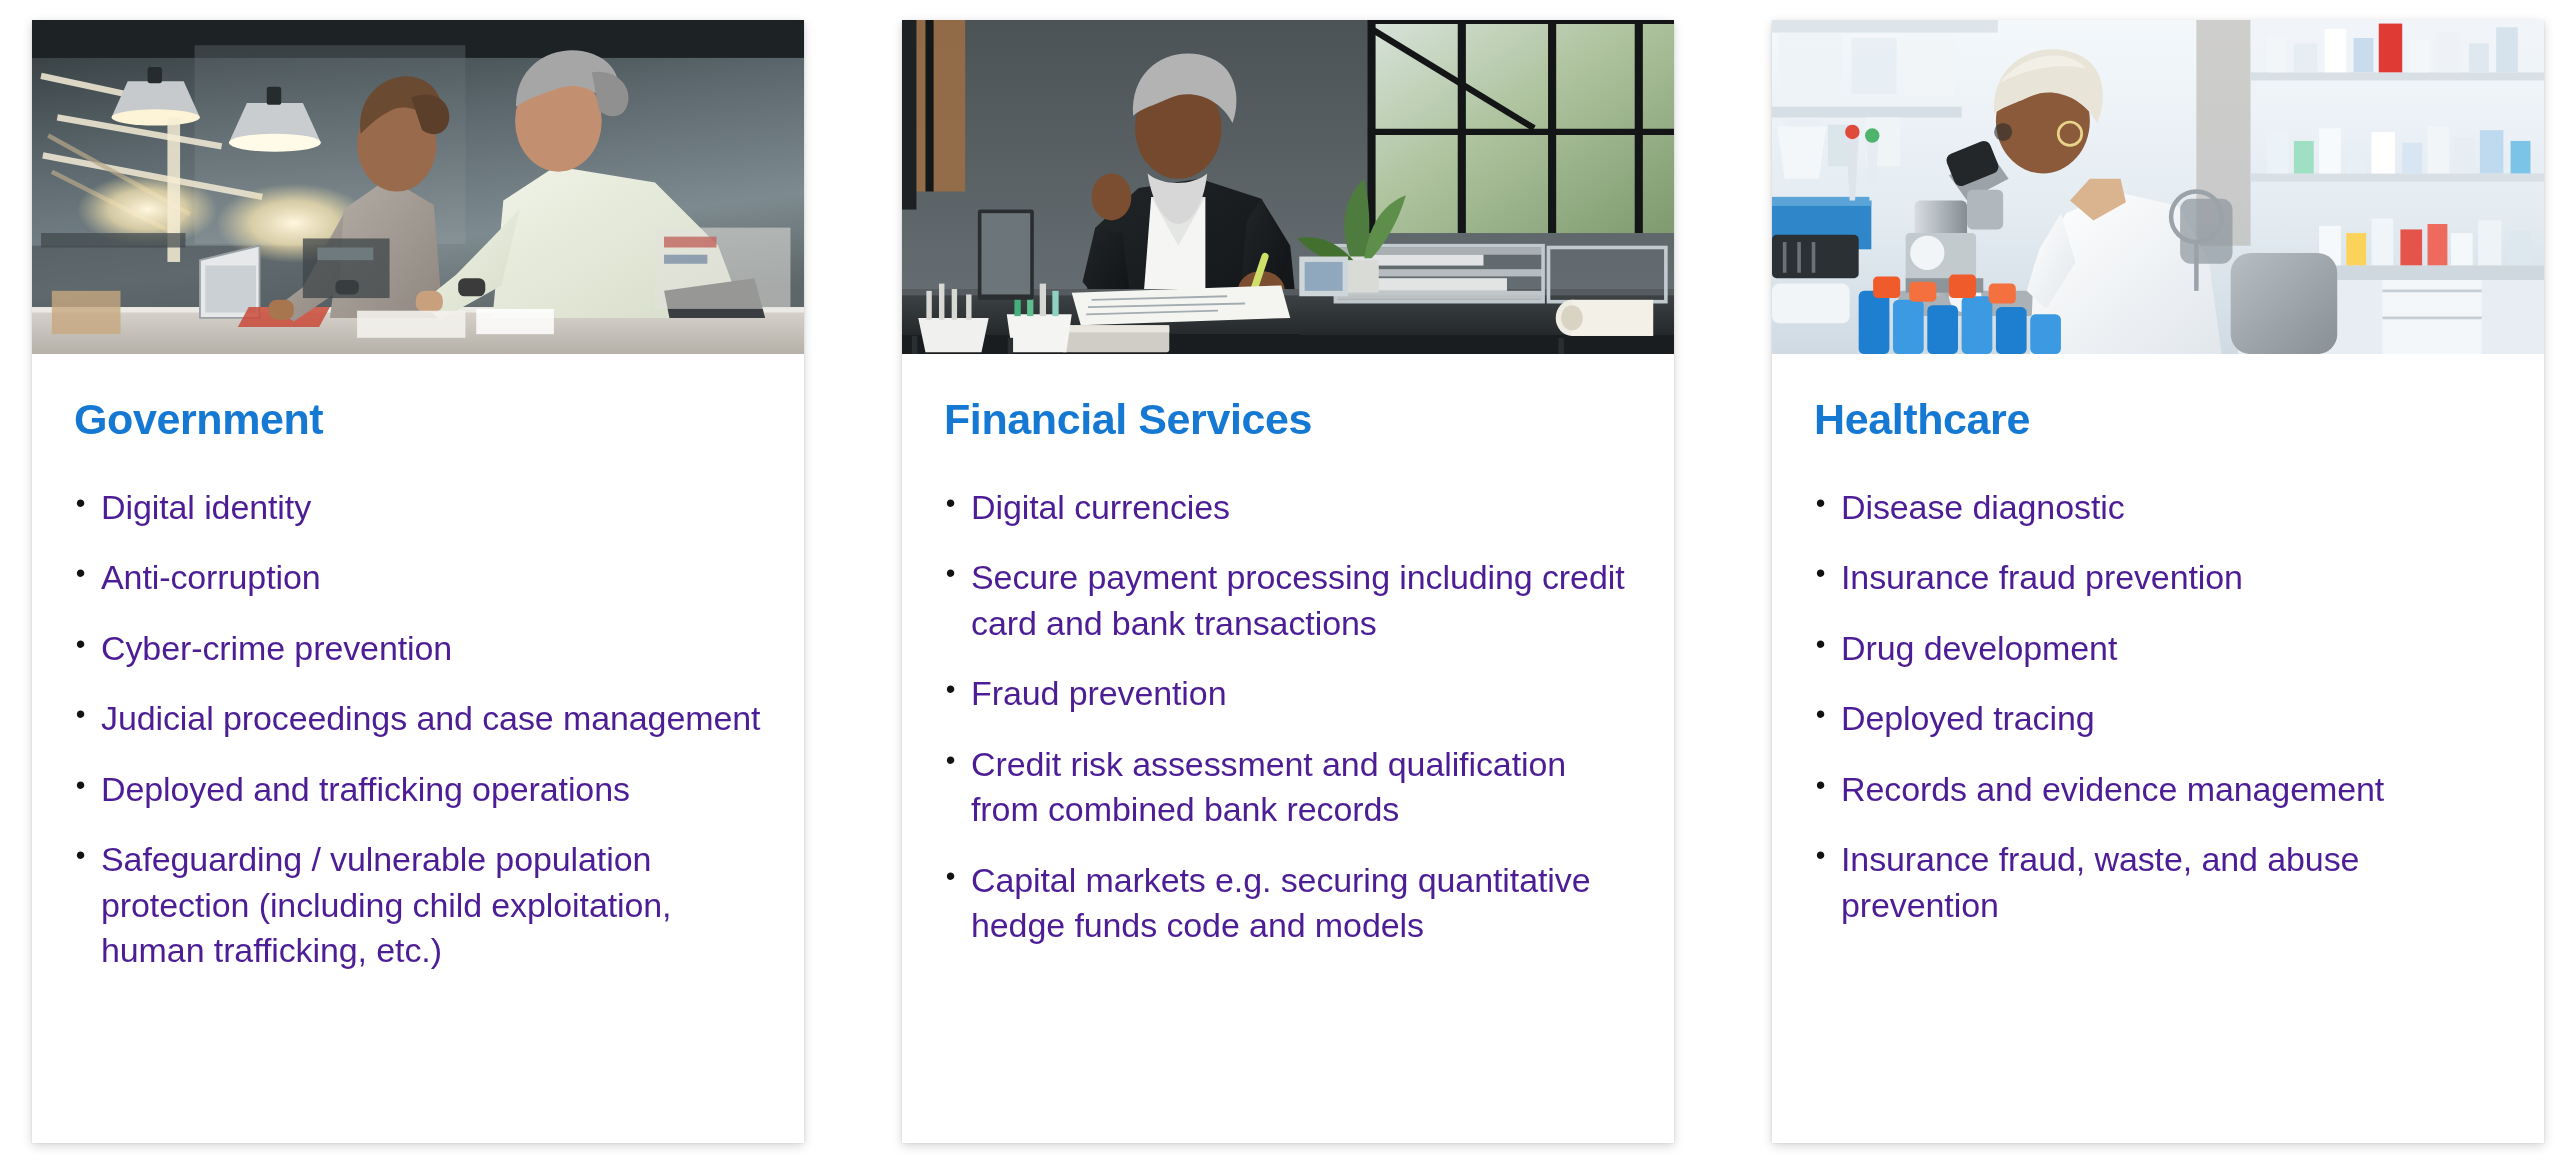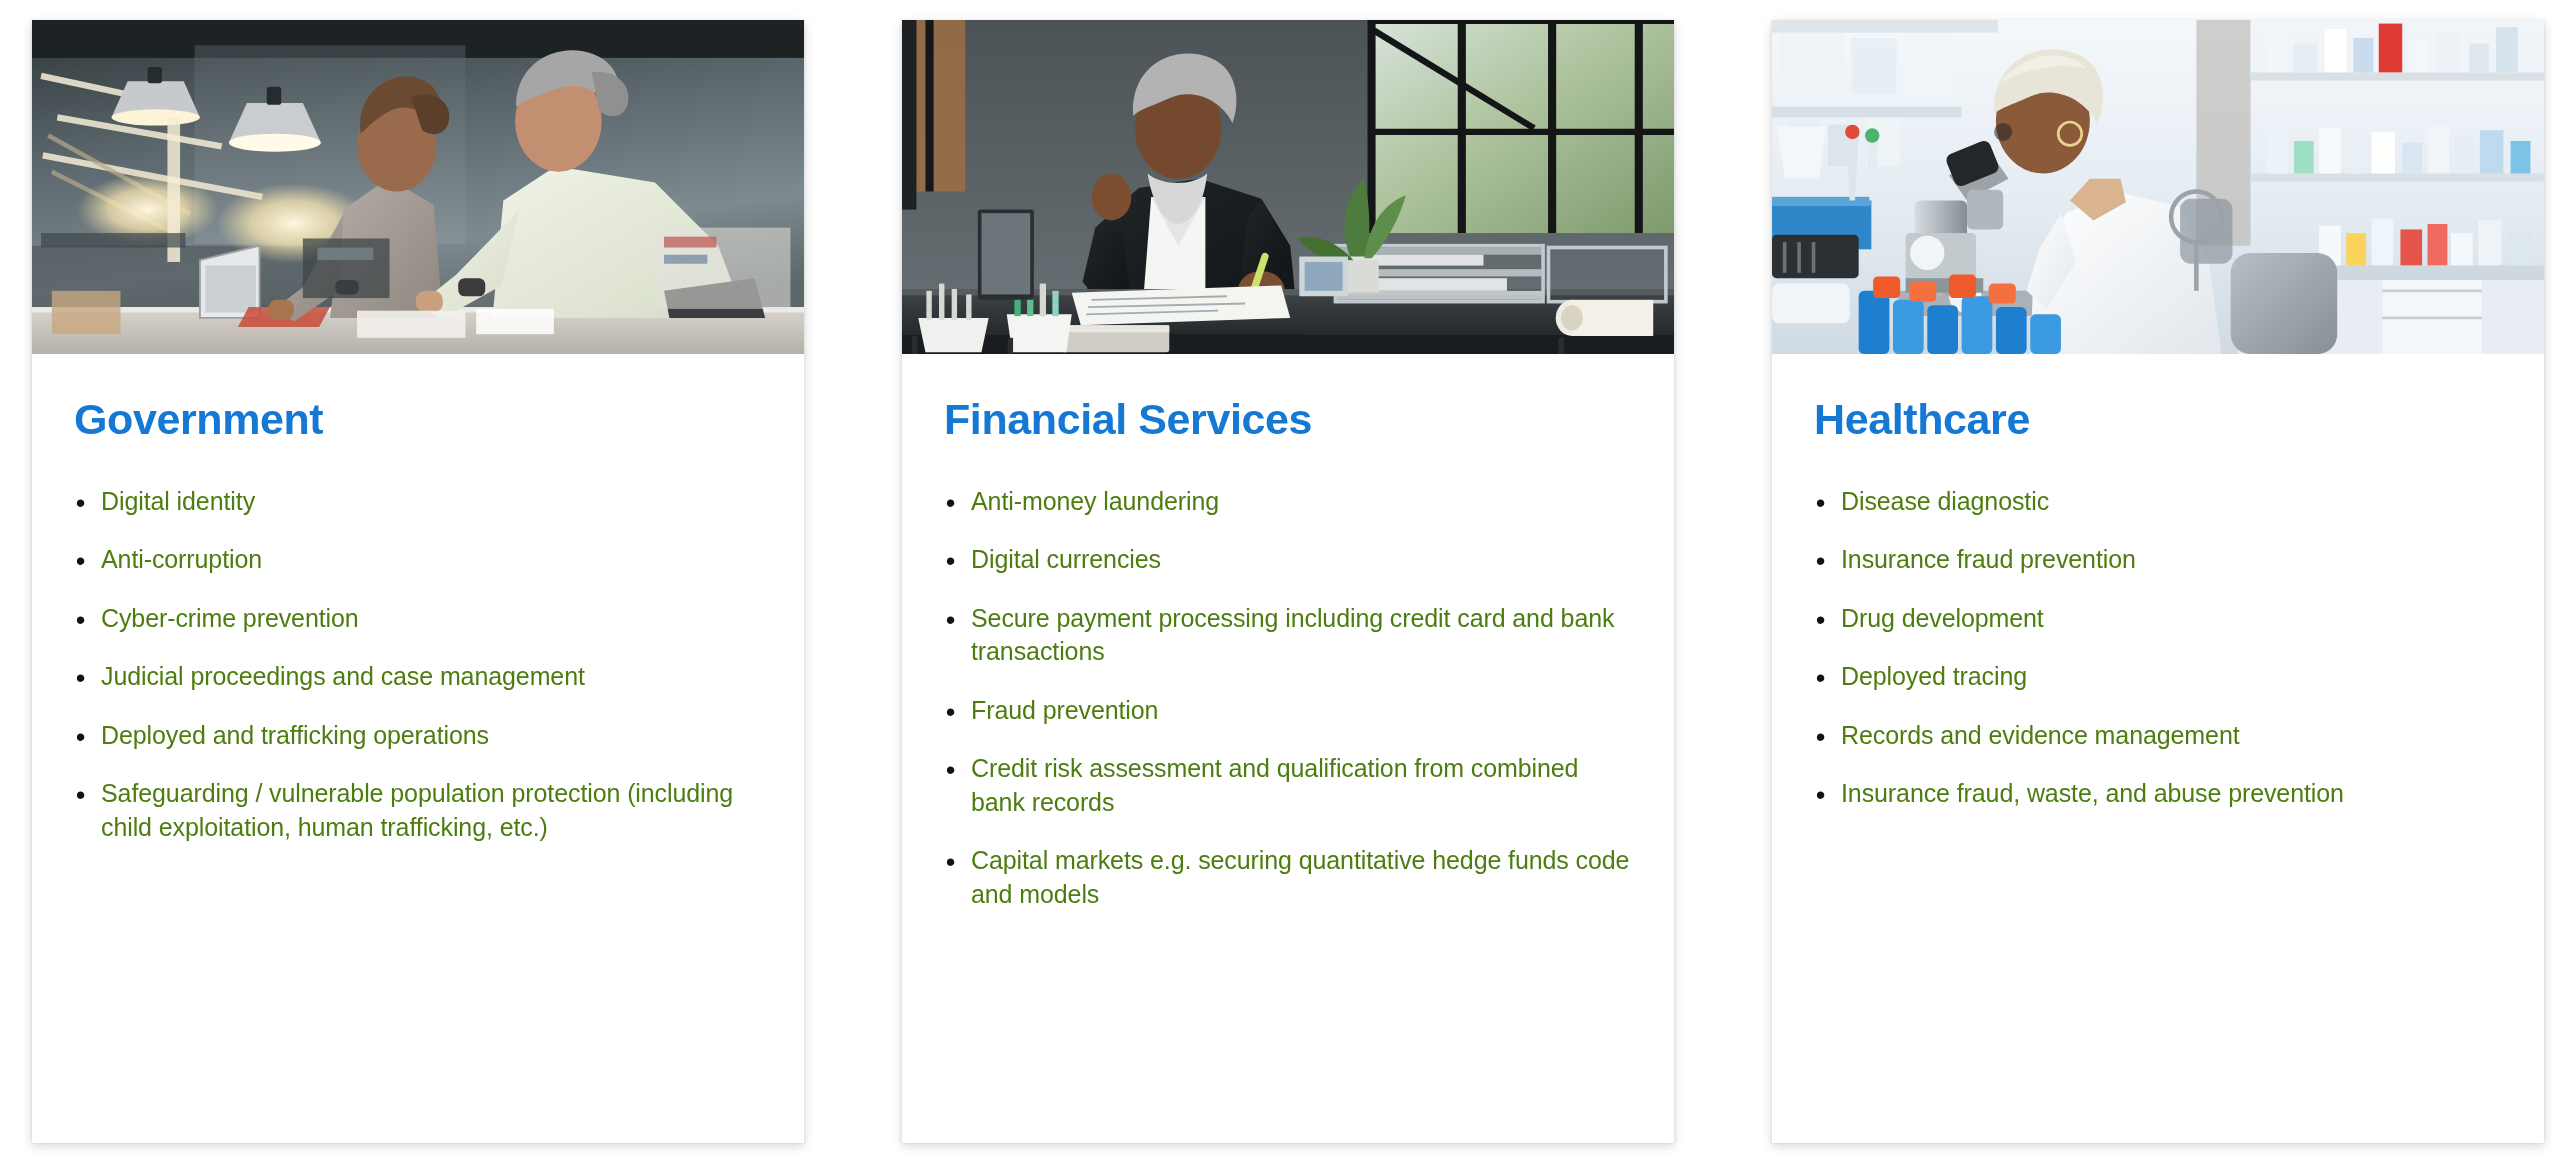--- a/index.html
+++ b/index.html
@@ -60,23 +60,23 @@
     margin-bottom: 42px;
     white-space: nowrap;
   }
 
   .bullet-list {
     list-style: none;
   }
 
   .bullet-item {
     position: relative;
-    font-size: 25px;
+    font-size: 34px;
     line-height: 1.34;
-    color: #4d7c0f;
+    color: #4c1d95;
     padding-left: 27px;
     margin-bottom: 25px;
     letter-spacing: -0.1px;
   }
 
   .bullet-item::before {
     content: "\2022";
     position: absolute;
     left: 1.8px;
     top: 0;
@@ -332,21 +332,20 @@
         <g stroke="#2a2e31" stroke-width="6">
           <line x1="14" y1="350" x2="14" y2="370"></line>
           <line x1="120" y1="352" x2="120" y2="370"></line>
           <line x1="730" y1="352" x2="730" y2="370"></line>
         </g>
       </svg>
     </div>
     <div class="card-body">
       <h2 class="card-title">Financial Services</h2>
       <ul class="bullet-list">
-        <li class="bullet-item">Anti-money laundering</li>
         <li class="bullet-item">Digital currencies</li>
         <li class="bullet-item">Secure payment processing including credit card and bank transactions</li>
         <li class="bullet-item">Fraud prevention</li>
         <li class="bullet-item">Credit risk assessment and qualification from combined bank records</li>
         <li class="bullet-item">Capital markets e.g. securing quantitative hedge funds code and models</li>
       </ul>
     </div>
   </div>
 
   <div class="card">

